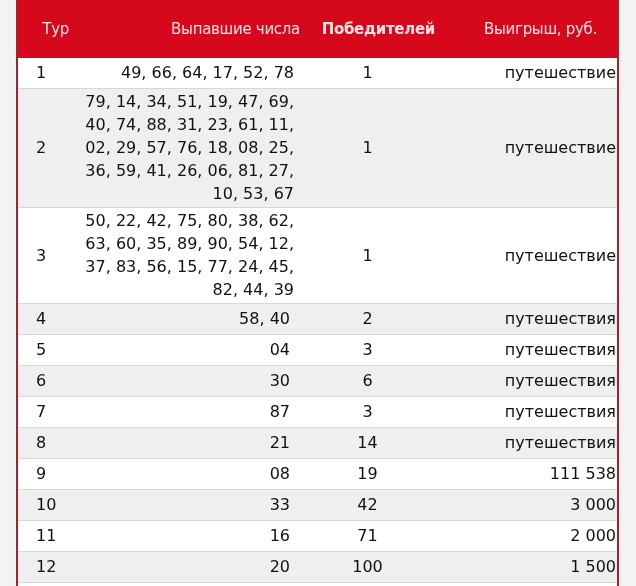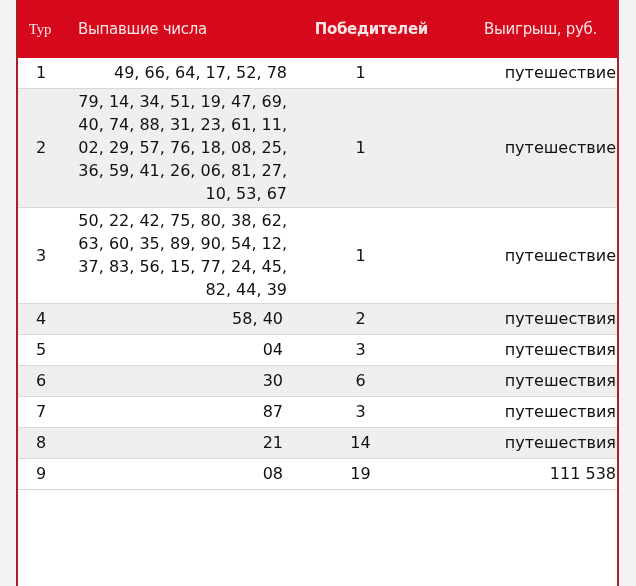--- a/index.html
+++ b/index.html
@@ -14,22 +14,22 @@
       border-right: 2px solid #a8202a;
       background: #fff;
       box-sizing: border-box;
     }
     table { width: 100%; border-collapse: collapse; table-layout: fixed; }
     thead tr { background: #d6081b; height: 58px; }
     th {
       color: #fde4e4; font-weight: normal; font-size: 15px;
       letter-spacing: -0.3px; padding: 0; vertical-align: middle;
     }
-    th.c-tour { text-align: center; padding-left: 0; width: 44px; font-family: Liberation Serif, serif; }
-    th.c-nums { text-align: left; padding-left: 16px; width: 215px; }
+    th.c-tour { text-align: right; padding-left: 7px; width: 44px; }
+    th.c-nums { text-align: right; padding-left: 16px; width: 215px; }
     th.c-win { text-align: right; width: 135px; font-weight: bold; }
     th.c-prize { text-align: right; padding-right: 20px; }
     td {
       font-size: 16px; color: #111; padding: 0;
       border-bottom: 1px solid #d8d8d8; vertical-align: middle;
       line-height: 23px;
     }
     tbody tr:nth-child(odd) { background: #ffffff; }
     tbody tr:nth-child(even) { background: #efefef; }
     td.c-tour { text-align: left; padding-left: 18px; }
@@ -103,15 +103,33 @@
         <td class="c-nums">21</td>
         <td class="c-win">14</td>
         <td class="c-prize">путешествия</td>
       </tr>
       <tr class="r-std">
         <td class="c-tour">9</td>
         <td class="c-nums">08</td>
         <td class="c-win">19</td>
         <td class="c-prize">111 538</td>
       </tr>
+      <tr class="r-std">
+        <td class="c-tour">10</td>
+        <td class="c-nums">33</td>
+        <td class="c-win">42</td>
+        <td class="c-prize">3 000</td>
+      </tr>
+      <tr class="r-std">
+        <td class="c-tour">11</td>
+        <td class="c-nums">16</td>
+        <td class="c-win">71</td>
+        <td class="c-prize">2 000</td>
+      </tr>
+      <tr class="r-std">
+        <td class="c-tour">12</td>
+        <td class="c-nums">20</td>
+        <td class="c-win">100</td>
+        <td class="c-prize">1 500</td>
+      </tr>
     </tbody>
   </table>
 </div>
 
 </body></html>

